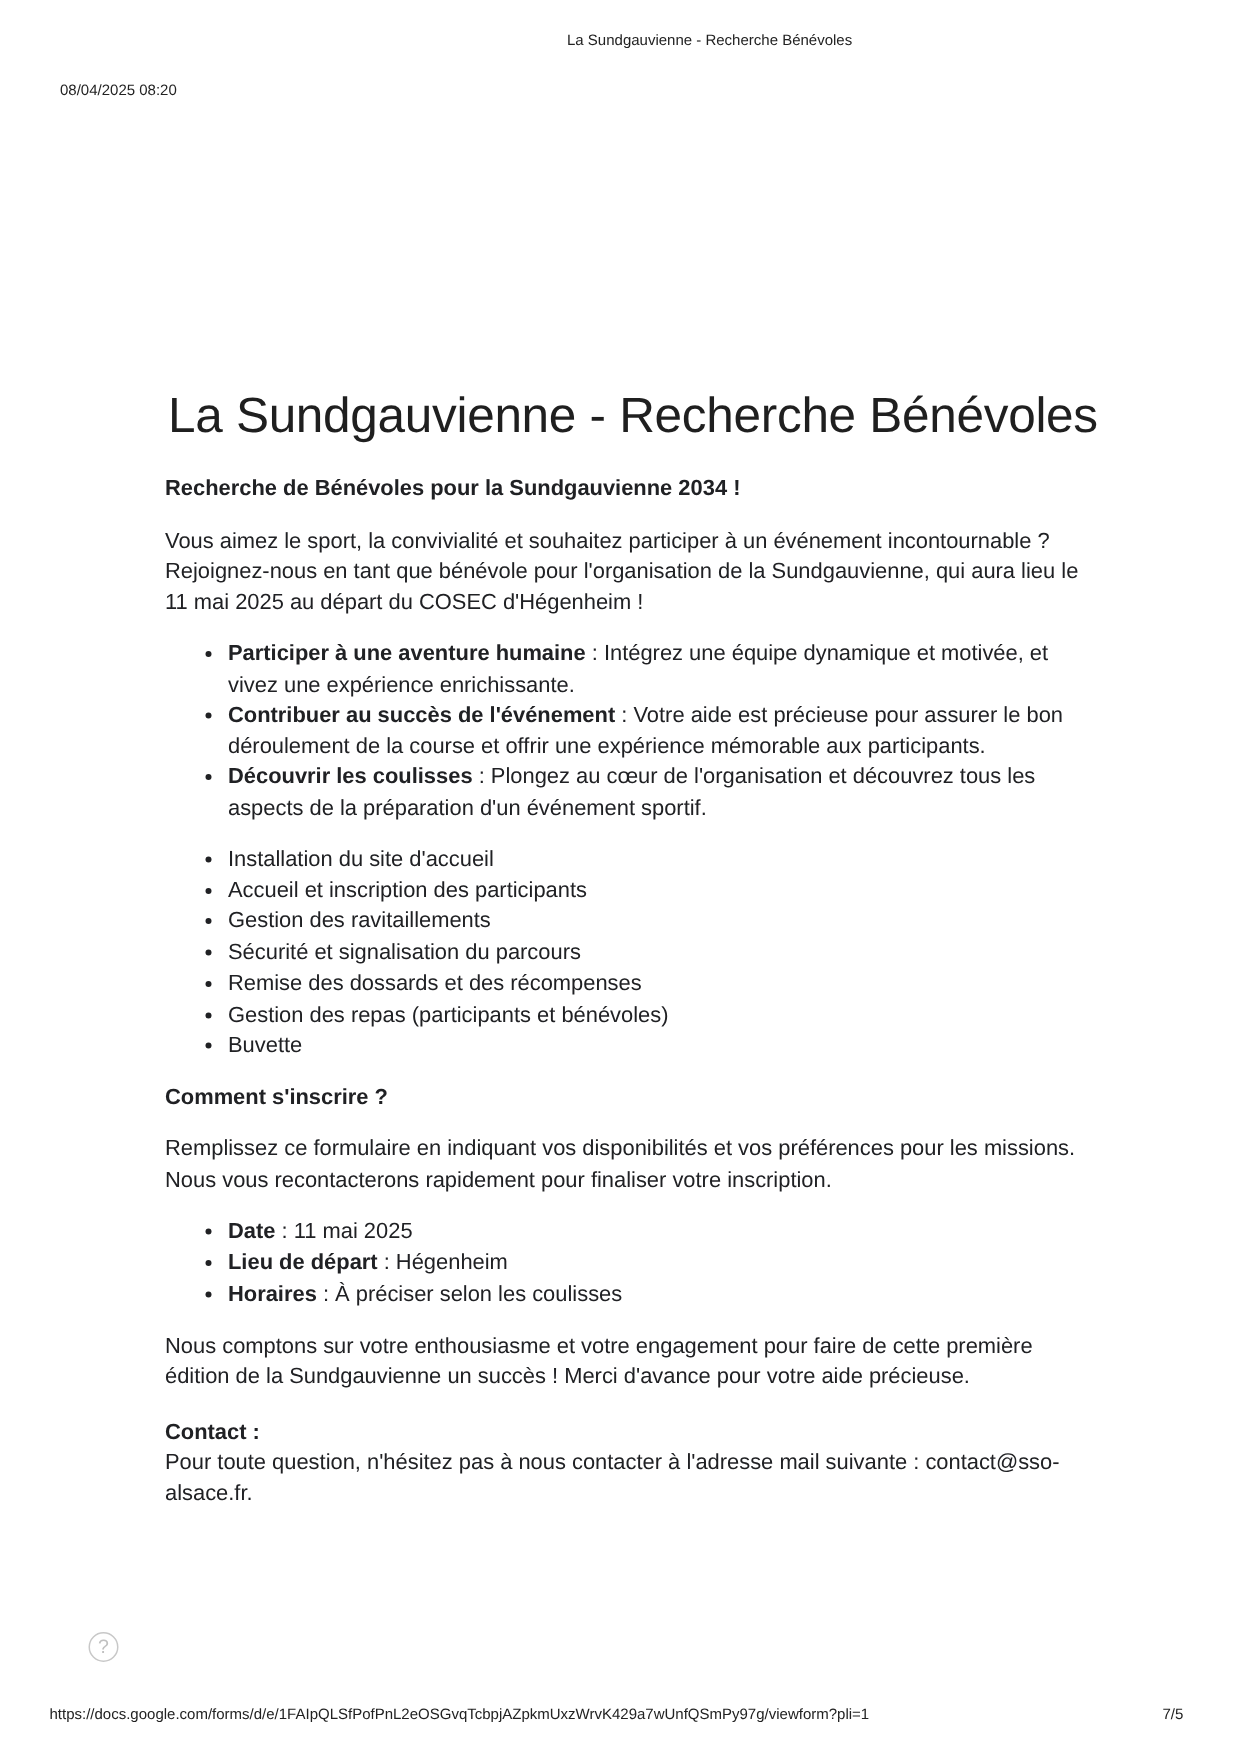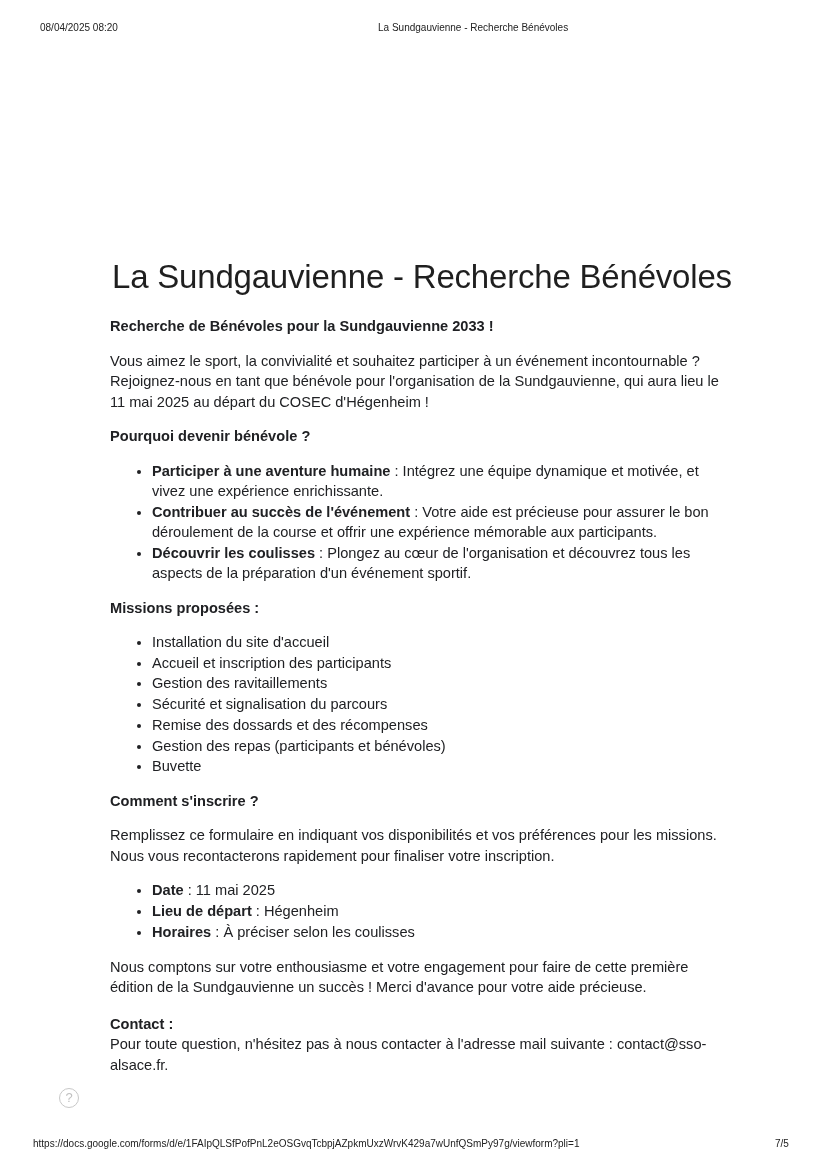--- a/index.html
+++ b/index.html
@@ -1,19 +1,19 @@
 <!DOCTYPE html>
 <html><head>
 <meta charset="utf-8">
 <style>
   html, body { margin: 0; padding: 0; background: #ffffff; }
   body { width: 827px; height: 1169px; position: relative; overflow: hidden;
          font-family: "Liberation Sans", "DejaVu Sans", sans-serif; color: #202124; }
   .print-header { position: absolute; top: 22px; left: 0; width: 827px; font-size: 10px; color: #222; }
-  .print-header .date { position: absolute; left: 40px; }
+  .print-header .date { position: absolute; left: 40px; margin-top: 33px; }
   .print-header .title { position: absolute; left: 378px; }
   .print-footer { position: absolute; top: 1138px; left: 0; width: 827px; font-size: 10px; color: #222; }
   .print-footer .url { position: absolute; left: 33px; }
   .print-footer .page { position: absolute; left: 775px; }
 
   .content { position: absolute; left: 108px; top: 258px; width: 612px; }
   .form-title { font-size: 33px; font-weight: normal; margin: 0 0 20px 4px; letter-spacing: -0.2px; color: #1f1f1f; white-space: nowrap; }
   .desc { font-size: 14.6px; line-height: 20.5px; }
   .desc p { margin: 0 0 14px 2px; }
   .desc .h { font-weight: bold; margin: 0 0 14px 2px; }
@@ -30,31 +30,29 @@
 <body>
 
 <div class="print-header">
   <span class="date">08/04/2025 08:20</span>
   <span class="title">La Sundgauvienne - Recherche Bénévoles</span>
 </div>
 
 <div class="content">
   <h1 class="form-title">La Sundgauvienne - Recherche Bénévoles</h1>
   <div class="desc">
-    <p class="h">Recherche de Bénévoles pour la Sundgauvienne 2033 !</p>
+    <p class="h">Recherche de Bénévoles pour la Sundgauvienne 2034 !</p>
     <p>Vous aimez le sport, la convivialité et souhaitez participer à un événement incontournable ? Rejoignez-nous en tant que bénévole pour l'organisation de la Sundgauvienne, qui aura lieu le 11 mai 2025 au départ du COSEC d'Hégenheim !</p>
 
-    <p class="h">Pourquoi devenir bénévole ?</p>
     <ul>
       <li><b>Participer à une aventure humaine</b><span> : Intégrez une équipe dynamique et motivée, et vivez une expérience enrichissante.</span></li>
       <li><b>Contribuer au succès de l'événement</b><span> : Votre aide est précieuse pour assurer le bon déroulement de la course et offrir une expérience mémorable aux participants.</span></li>
       <li><b>Découvrir les coulisses</b><span> : Plongez au cœur de l'organisation et découvrez tous les aspects de la préparation d'un événement sportif.</span></li>
     </ul>
 
-    <p class="h">Missions proposées :</p>
     <ul class="tight">
       <li>Installation du site d'accueil</li>
       <li>Accueil et inscription des participants</li>
       <li>Gestion des ravitaillements</li>
       <li>Sécurité et signalisation du parcours</li>
       <li>Remise des dossards et des récompenses</li>
       <li>Gestion des repas (participants et bénévoles)</li>
       <li>Buvette</li>
     </ul>
 

